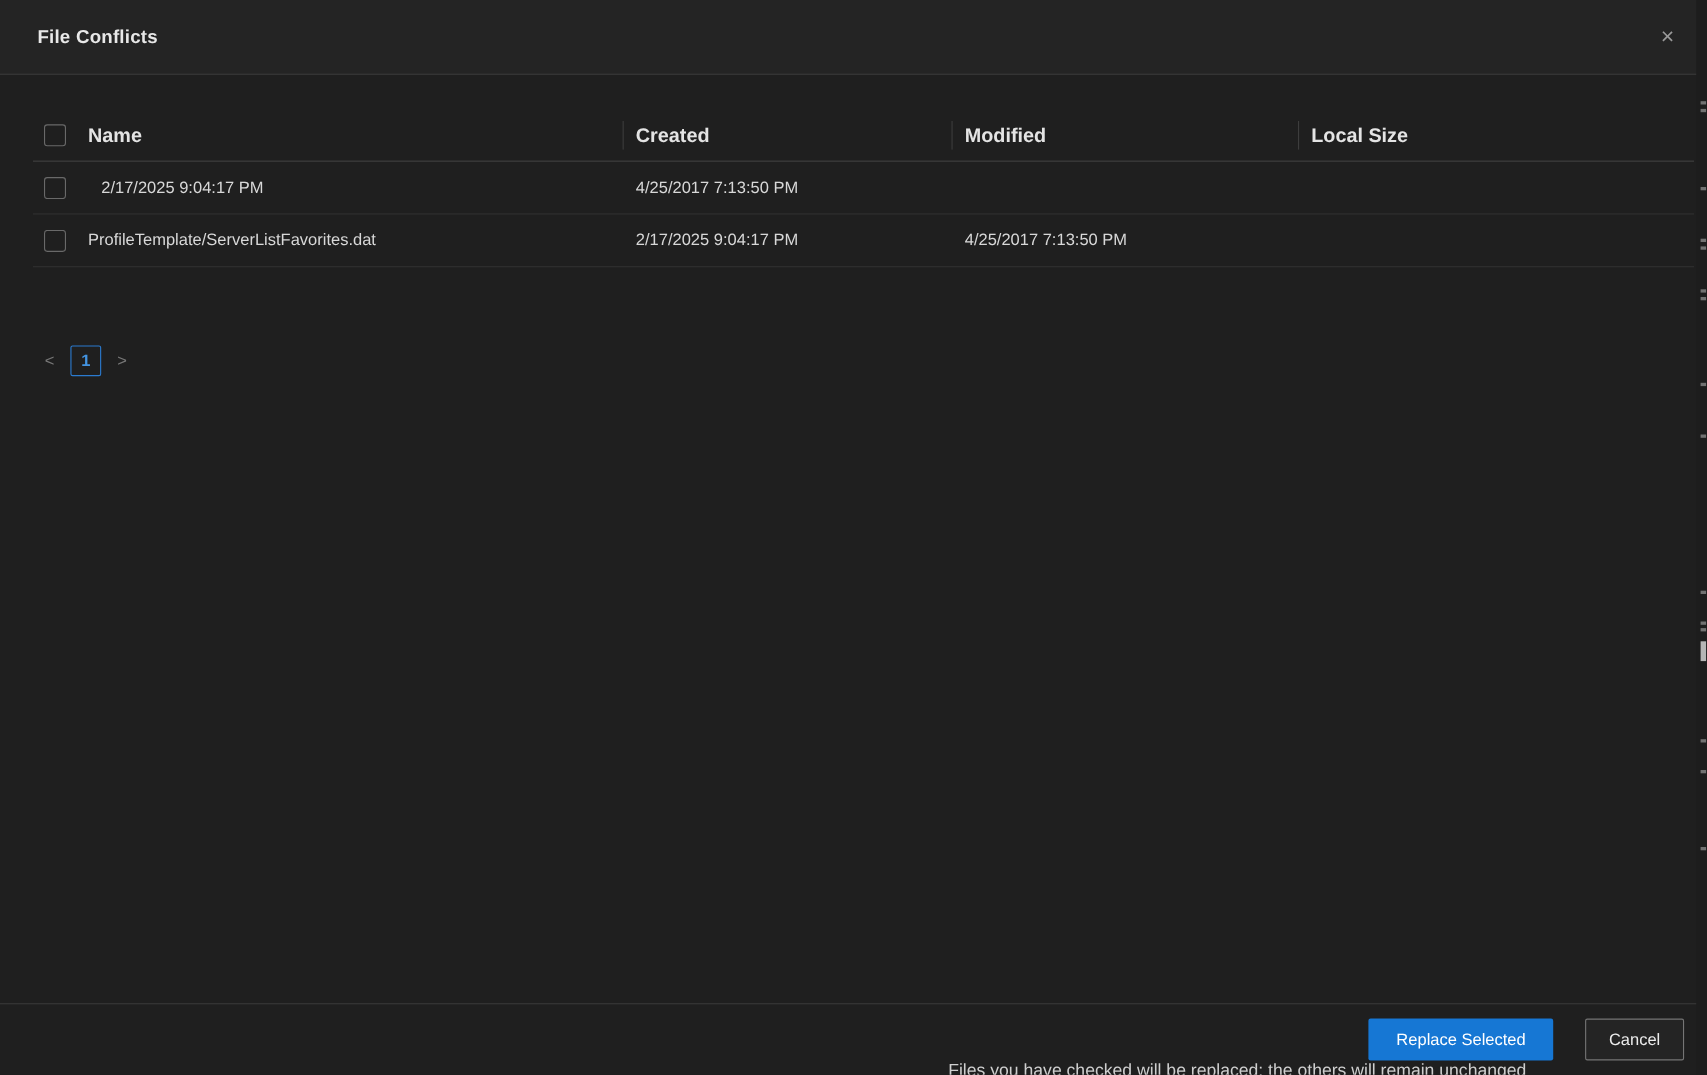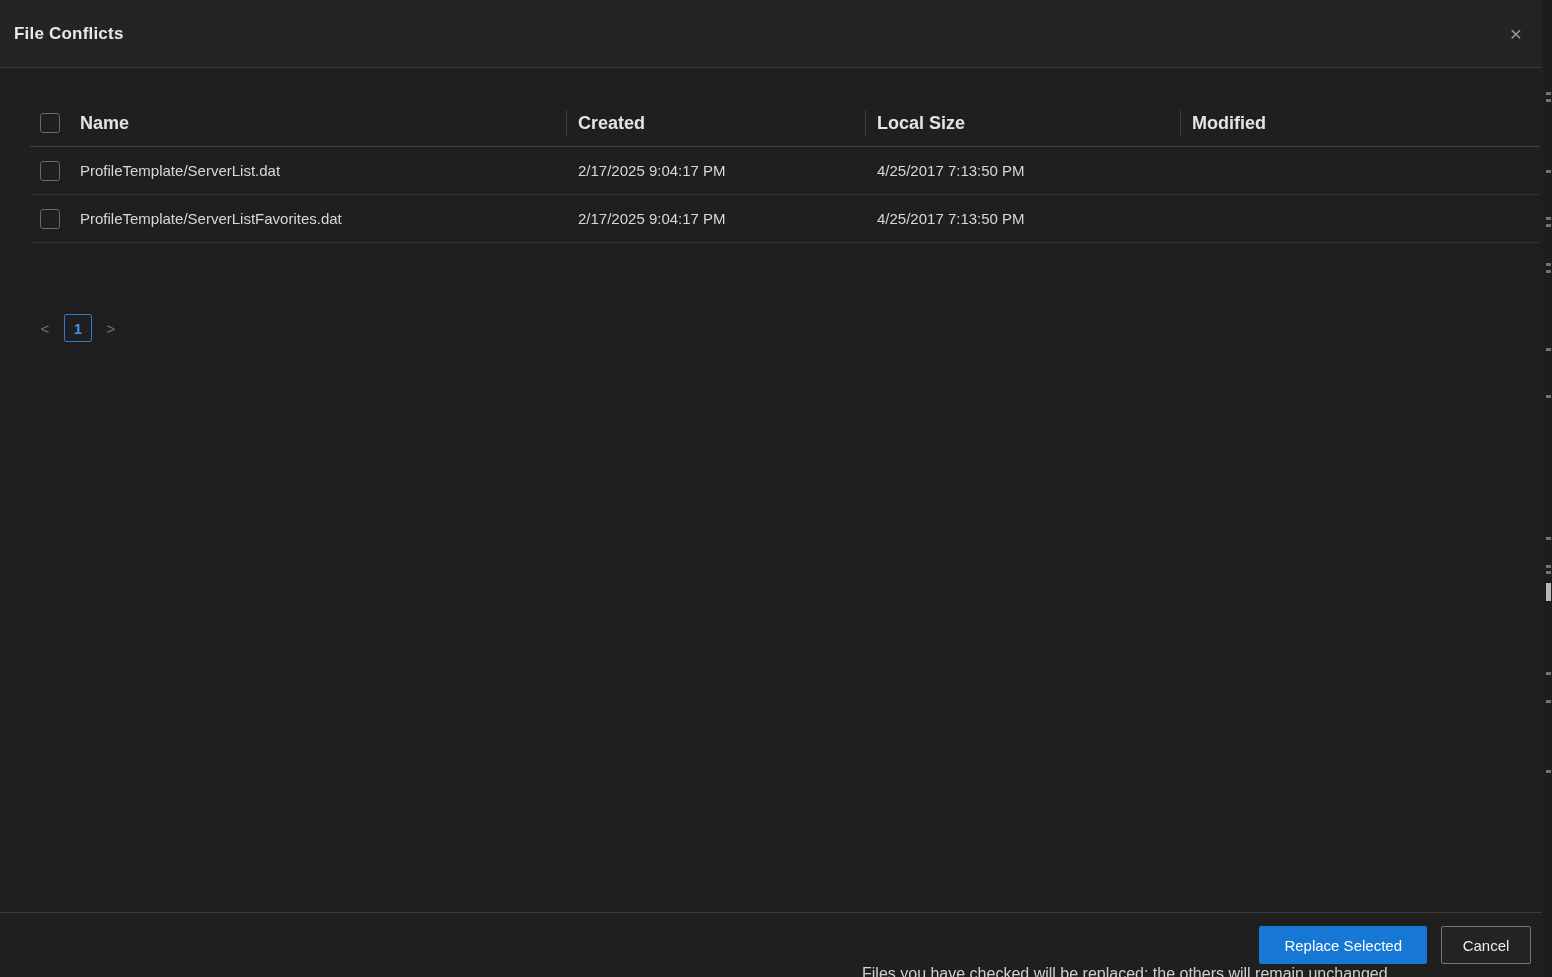--- a/index.html
+++ b/index.html
@@ -12,21 +12,21 @@
   }
 
   
   .titlebar {
     position:absolute; left:0; top:0; right:0; height:68px;
     background:#242424;
     border-bottom:1px solid #3a3a3a;
     display:flex; align-items:center;
   }
   .title {
-    margin-left:14px;
+    margin-left:34px;
     font-size:17px; font-weight:700; color:#e8e8e8;
     letter-spacing:.2px;
   }
   .close-btn {
     position:absolute; right:22px; top:50%; transform:translateY(-50%);
     width:28px; height:28px;
     display:flex; align-items:center; justify-content:center;
     color:#9a9a9a; font-size:21px; font-weight:400;
     cursor:pointer; background:transparent; border:none;
     font-family:"Liberation Sans", sans-serif;
@@ -91,21 +91,21 @@
   .footer {
     position:absolute; left:0; right:0; bottom:0; height:65px;
     background:#1f1f1f;
     border-top:1px solid #3a3a3a;
     display:flex; align-items:center; justify-content:flex-end;
     gap:14px; padding-right:21px;
   }
   .btn {
     height:38px; border-radius:2px; font-size:15px;
     display:flex; align-items:center; justify-content:center;
-    cursor:pointer; font-family:"Liberation Sans", sans-serif;
+    cursor:pointer; font-family:"Liberation Sans", sans-serif;margin-left:15px;
   }
   .btn-primary {
     background:#1677d4; color:#ffffff; border:none;
     padding:0 25px; font-weight:400;
   }
   .btn-default {
     background:#242424; color:#ececec;
     border:1px solid #757575; width:90px;
   }
 
@@ -134,30 +134,29 @@
 </div>
 
 <div class="table">
 
   <div class="thead">
     <div class="th cb-cell">
       <span class="checkbox"></span>
     </div>
     <div class="th">Name</div>
     <div class="th sep pad">Created</div>
+    <div class="th sep pad">Modified</div>
     <div class="th sep pad">Local Size</div>
-    <div class="th sep pad">Modified</div>
   </div>
 
 
   <div class="trow">
     <div class="td cb-cell">
       <span class="checkbox"></span>
     </div>
-    <div class="td">ProfileTemplate/ServerList.dat</div>
     <div class="td pad">2/17/2025 9:04:17 PM</div>
     <div class="td pad">4/25/2017 7:13:50 PM</div>
     <div class="td pad"></div>
     <div class="td pad"></div>
   </div>
 
   <div class="trow">
     <div class="td cb-cell">
       <span class="checkbox"></span>
     </div>

